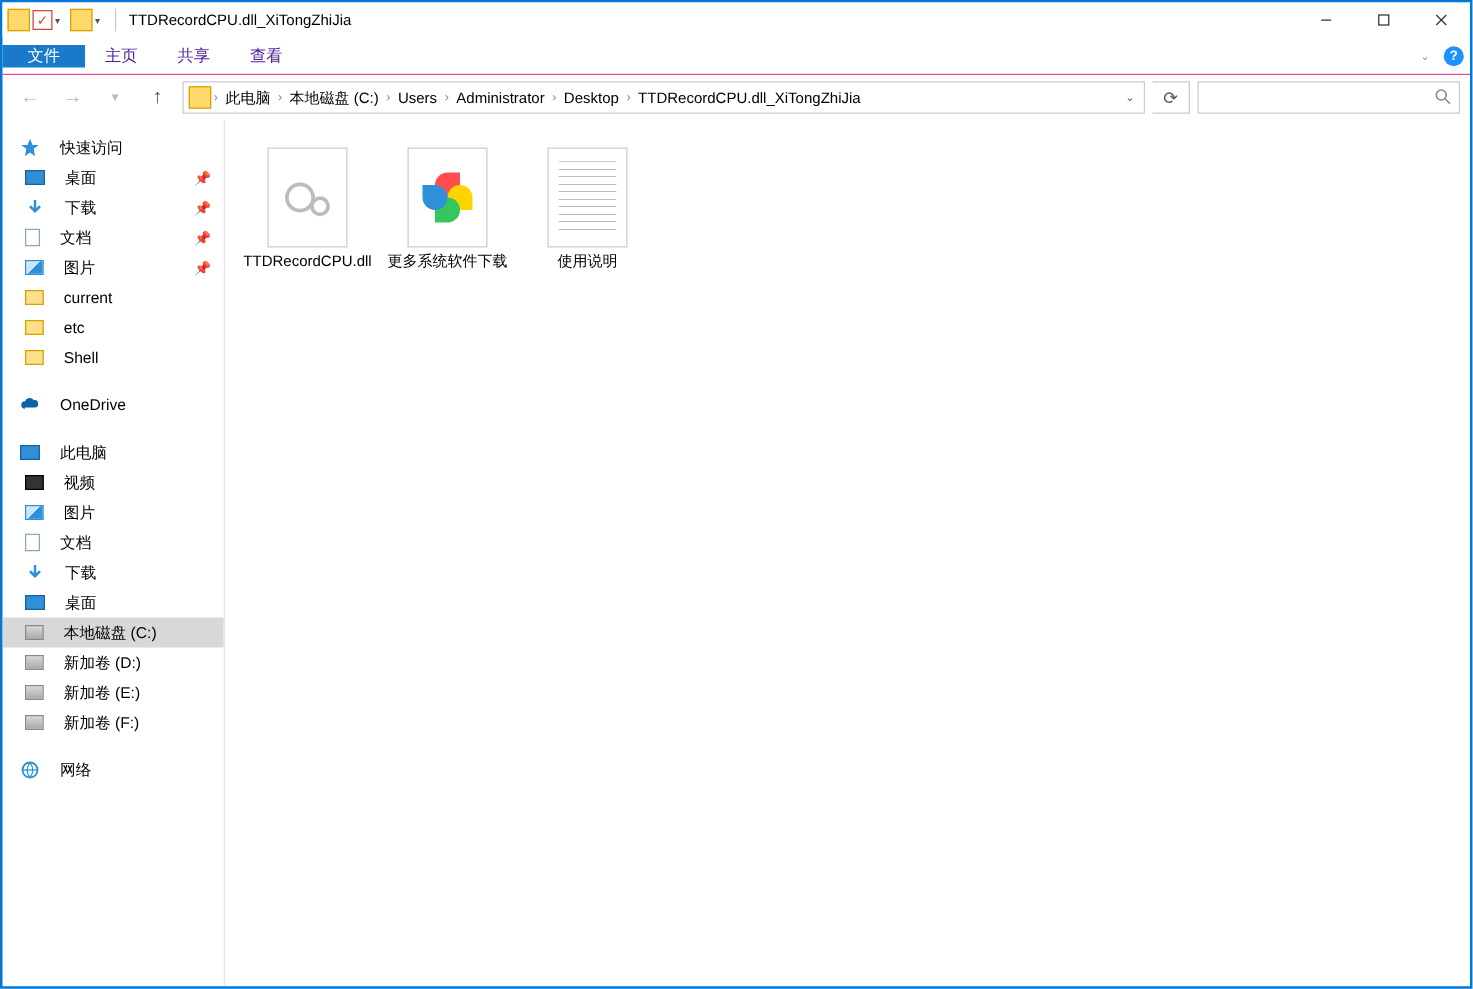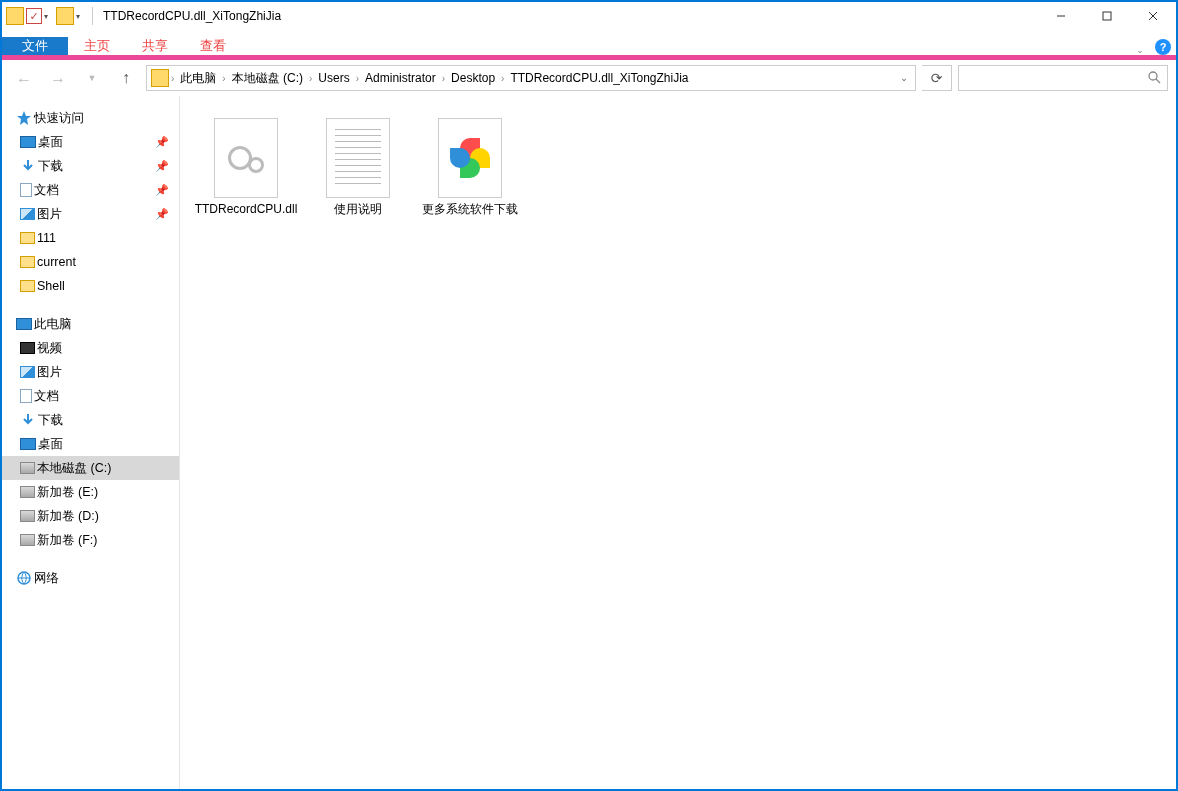--- a/index.html
+++ b/index.html
@@ -19,24 +19,24 @@
   .qat .folder-ico { width:18px; height:18px; background:#ffd96a; border:1px solid #d6a100;}
   .qat .check-ico { width:16px; height:16px; border:1px solid #c44; display:flex; align-items:center;justify-content:center;color:#c44;font-size:11px;}
   .qat .drop { width:10px; font-size:8px; color:#555;}
   .qat .sep { width:1px; height:18px; background:#ccc; margin:0 4px;}
   .titlebar .title { margin-left:6px; color:#000; font-size:12px;}
   .titlebar .spacer { flex:1;}
   .winbtn { width:46px; height:28px; display:flex; align-items:center; justify-content:center; color:#333; font-size:12px;}
   .winbtn svg{width:10px;height:10px;}
   
   .ribbon {
-    height: 30px; display:flex; align-items:flex-end; border-bottom:5px solid #ec4899;
+    height: 30px; display:flex; align-items:center; border-bottom:1px solid #ec4899;
     font-size:13px;
   }
-  .ribbon .tab { padding:0 16px; display:flex; align-items:center; color:#ef4444;}
+  .ribbon .tab { padding:0 16px; display:flex; align-items:center; color:#4c1d95;}
   .ribbon .tab.file { background:#1979ca; color:#fff; padding:0 20px;}
   .ribbon .flex { flex:1;}
   .ribbon .ribhelp { width:26px; display:flex; align-items:center; justify-content:center;}
   .ribbon .ribdrop{ width:20px; display:flex; align-items:center; justify-content:center; color:#888; font-size:9px;}
   .helpcircle{width:16px;height:16px;border-radius:50%;background:#1e90ff;color:#fff;font-size:11px;display:flex;align-items:center;justify-content:center;font-weight:bold;}
   
   .addrbar {
     height:36px; display:flex; align-items:center; gap:6px;
     padding:4px 8px;
   }
@@ -55,21 +55,21 @@
   .searchbox{width:210px;height:26px;border:1px solid #ccc;display:flex;align-items:center;padding:0 6px;font-size:12px;color:#888;}
   .searchbox .sicon{margin-left:auto;color:#888;}
   
   .body { flex:1; display:flex; overflow:hidden;}
   .nav {
     width:178px; border-right:1px solid #e5e5e5; padding-top:10px;
     font-size:12.5px; overflow:auto;
   }
   .nav .group { margin-bottom:14px;}
   .nav .row {
-    height:24px; display:flex; align-items:center; padding-left:18px; gap:2px;
+    height:24px; display:flex; align-items:center; padding-left:18px; gap:16px;
     position:relative;
   }
   .nav .row.header{padding-left:14px;font-size:12.5px;}
   .nav .row.child{}
   .nav .row.selected{background:#d8d8d8;}
   .nav .pin{position:absolute;right:10px;color:#7a7a7a;font-size:11px;}
   .nico{width:16px;height:16px;display:flex;align-items:center;justify-content:center;flex-shrink:0;}
   .nico.star svg{fill:#2f8fd8;}
   .nico.monitor{background:#2f8fd8;border:1px solid #1b62a0;width:16px;height:12px;}
   .nico.arrowdown svg{fill:#2f8fd8;}
@@ -219,33 +219,43 @@
               <span>文档</span>
               <span class="pin">📌</span>
             </div>
             <div class="row child">
               <span class="nico pic"></span>
               <span>图片</span>
               <span class="pin">📌</span>
             </div>
             <div class="row child">
               <span class="nico folder"></span>
-              <span>111</span>
+              <span>current</span>
             </div>
             <div class="row child">
               <span class="nico folder"></span>
-              <span>current</span>
+              <span>etc</span>
             </div>
             <div class="row child">
               <span class="nico folder"></span>
               <span>Shell</span>
             </div>
           </div>
       </div>
 
+      <div class="group">
+        <div class="row header">
+          <span class="nico cloud">
+              <svg viewBox="0 0 16 16">
+                <path d="M4 11a3 3 0 010-6 4 4 0 017-1 3 3 0 011 6H4z"></path>
+              </svg>
+            </span>
+          <span>OneDrive</span>
+        </div>
+      </div>
 
       <div class="group">
         <div class="row header">
           <span class="nico pc"></span>
           <span>此电脑</span>
         </div>
         <div id="pc-items">
             <div class="row child">
               <span class="nico video"></span>
               <span>视频</span>
@@ -269,25 +279,25 @@
             <div class="row child">
               <span class="nico monitor"></span>
               <span>桌面</span>
             </div>
             <div class="row child selected">
               <span class="nico disk"></span>
               <span>本地磁盘 (C:)</span>
             </div>
             <div class="row child">
               <span class="nico disk"></span>
+              <span>新加卷 (D:)</span>
+            </div>
+            <div class="row child">
+              <span class="nico disk"></span>
               <span>新加卷 (E:)</span>
-            </div>
-            <div class="row child">
-              <span class="nico disk"></span>
-              <span>新加卷 (D:)</span>
             </div>
             <div class="row child">
               <span class="nico disk"></span>
               <span>新加卷 (F:)</span>
             </div>
           </div>
       </div>
 
       <div class="group">
         <div class="row header">
@@ -308,31 +318,31 @@
         <div class="item">
           <div class="thumb docpage">
             <div class="gears">
               <div class="gear"></div>
               <div class="gear small"></div>
             </div>
           </div>
           <div class="label">TTDRecordCPU.dll</div>
         </div>
         <div class="item">
-          <div class="thumb docpage text"></div>
-          <div class="label">使用说明</div>
-        </div>
-        <div class="item">
           <div class="thumb url">
             <div class="pinwheel">
               <div class="blade b1"></div>
               <div class="blade b2"></div>
               <div class="blade b3"></div>
               <div class="blade b4"></div>
             </div>
           </div>
           <div class="label">更多系统软件下载</div>
         </div>
+        <div class="item">
+          <div class="thumb docpage text"></div>
+          <div class="label">使用说明</div>
+        </div>
       </div>
   </div>
 
 
 </div>
 
 </body></html>

